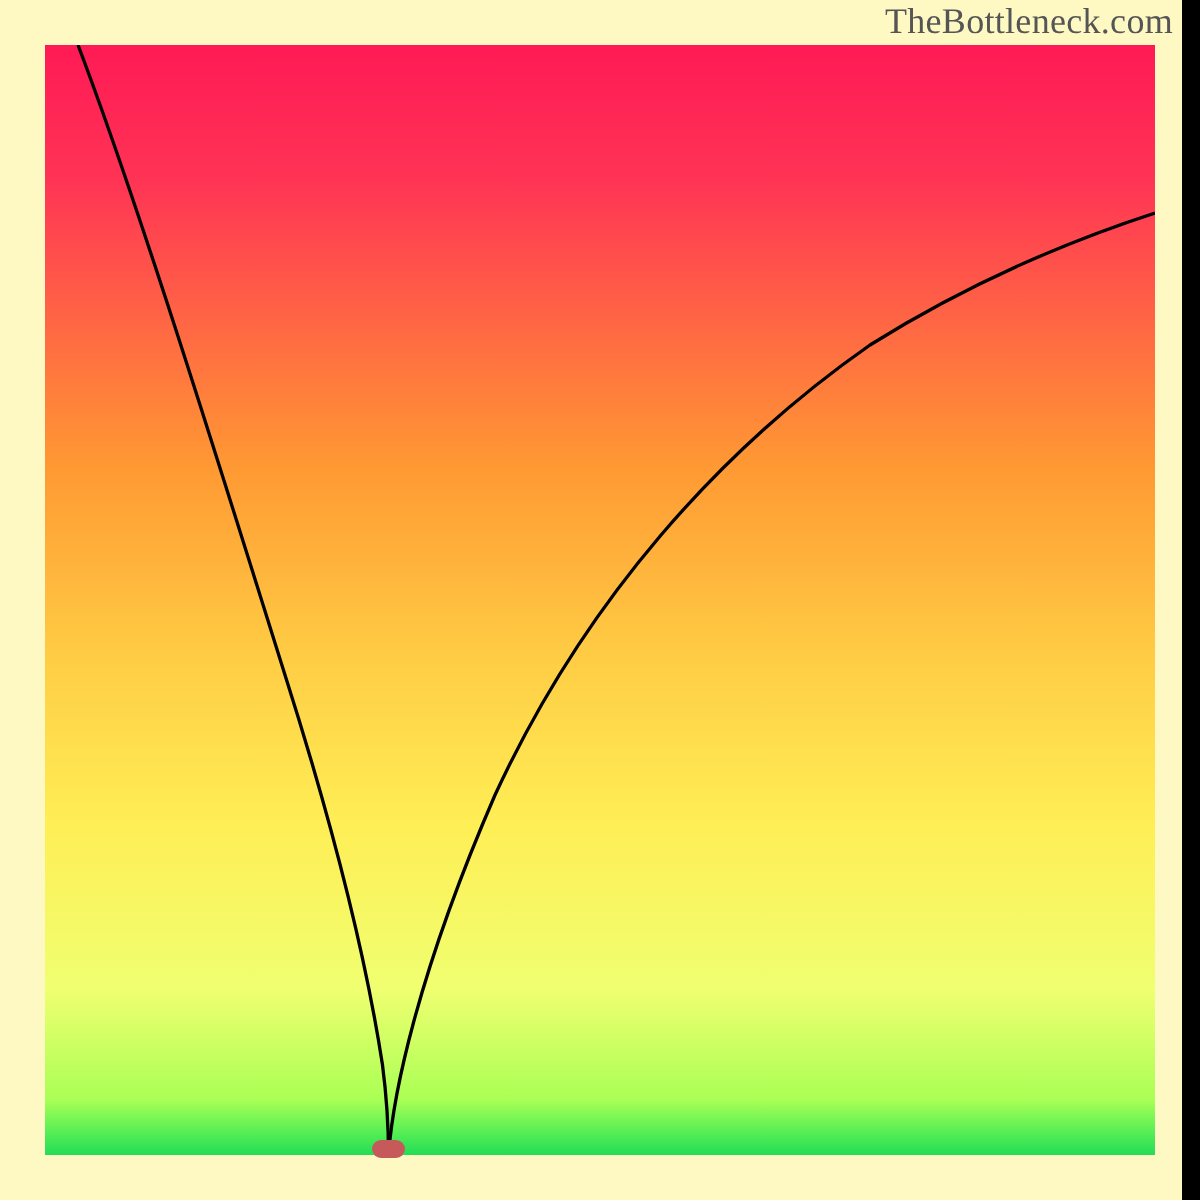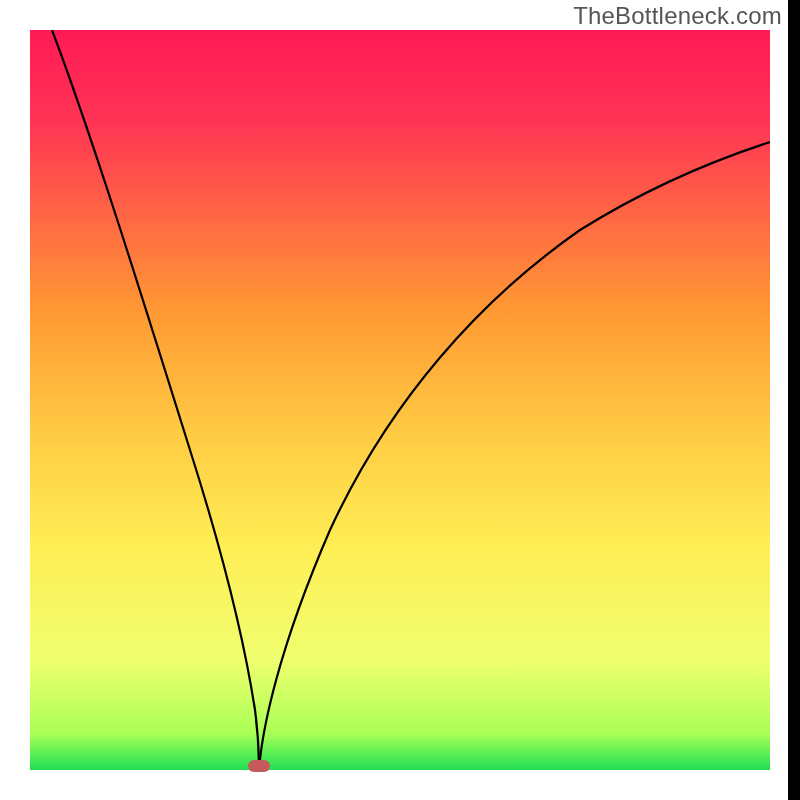--- a/index.html
+++ b/index.html
@@ -8,21 +8,22 @@
     width: 800px;
     height: 800px;
     background: #000;
     font-family: Arial, Helvetica, sans-serif;
     overflow: hidden;
   }
   .frame {
     position: relative;
     width: 788px;
     height: 800px;
-    background: #ffffff;
+    background: #fef9c3;
+    font-family: Liberation Serif, serif;
   }
   .watermark {
     position: absolute;
     top: 2px;
     right: 6px;
     color: #555;
     font-size: 24px;
     font-weight: 500;
     letter-spacing: 0.2px;
     user-select: none;

